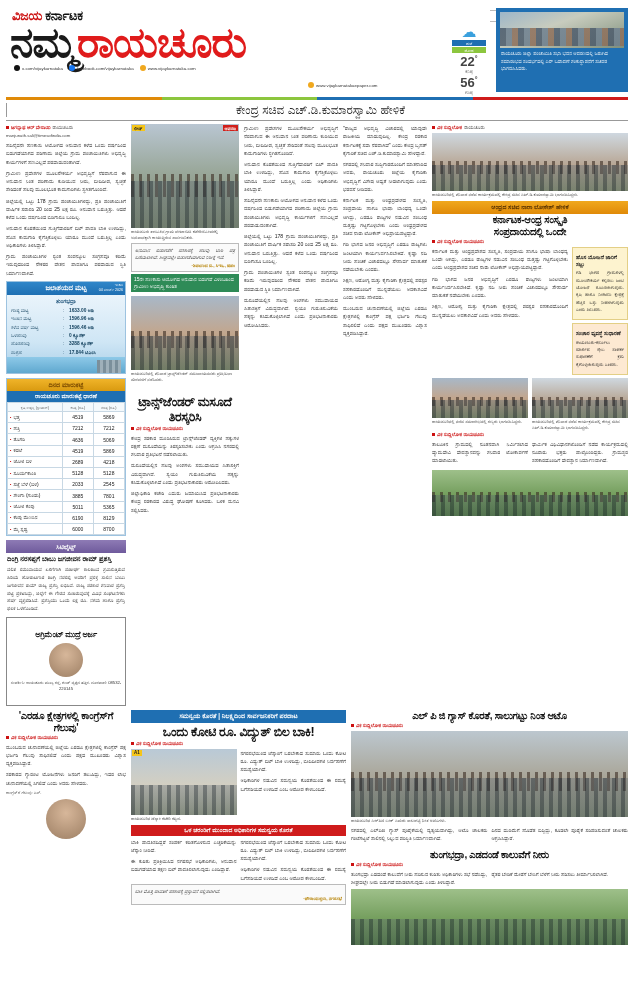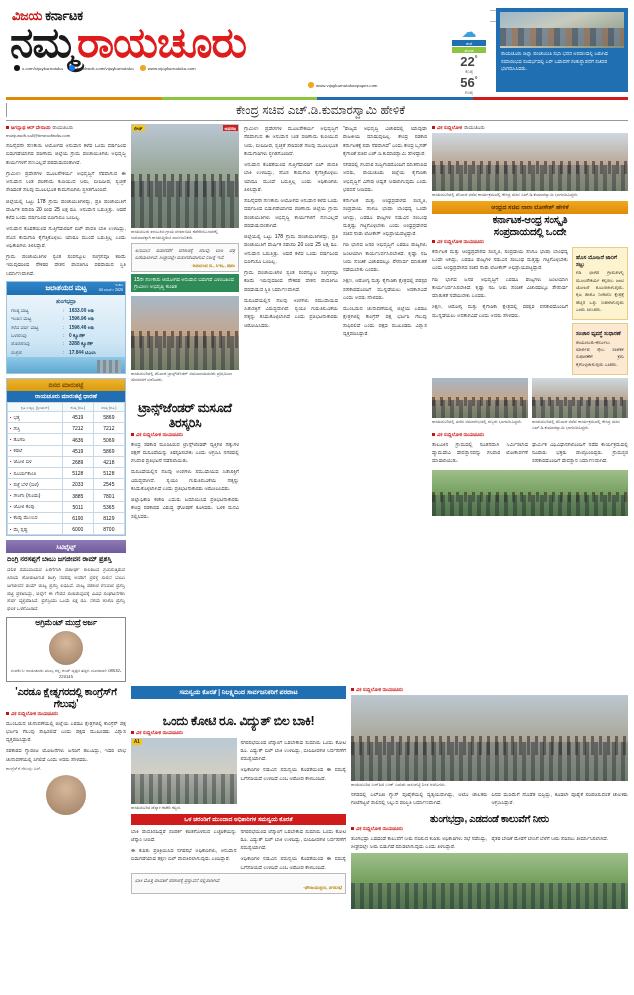--- a/index.html
+++ b/index.html
@@ -118,21 +118,21 @@
   table.mkt th span { color: #555; font-weight: normal; font-size: 3.6px; }
   table.mkt td { font-size: 5px; padding: 1.6px 2px; border: 0.5px solid #c8d8e4; color: #1a1a1a; }
   table.mkt td.nm { text-align: left; }
   table.mkt td.nm::before { content: "\25AA"; color: #cc1111; margin-right: 2px; font-size: 4px; }
   table.mkt td.num { text-align: center; }
 
   .news-hd { background: linear-gradient(180deg,#8e7bb5,#6f5a9c); color: #fff; font-size: 6.4px;
     font-weight: bold; text-align: center; padding: 2.5px; }
   .sb-title { font-size: 6.8px; font-weight: bold; color: #111; line-height: 1.3; padding: 2px 1px; }
   .sb-text { font-size: 4.9px; line-height: 1.6; color: #1a1a1a; text-align: justify; padding: 0 1px; }
-  .adbox { border: 0.8px solid #888; text-align: center; padding: 0 2px; }
+  .adbox { border: 0.8px solid #888; text-align: center; padding: 12px 2px; }
   .ad-title { font-size: 8px; font-weight: bold; color: #111; letter-spacing: -0.3px; }
   .ad-face { width: 34px; height: 34px; border-radius: 50%; margin: 3px auto;
     background: radial-gradient(circle at 50% 35%, #d7b79a, #9c7e63); }
   .ad-sm { font-size: 4.2px; color: #333; line-height: 1.5; }
 
   
   .banner-blue { background: #1f6fb2; color: #fff; font-size: 6.4px; font-weight: bold;
     text-align: center; padding: 2.5px 3px; }
   .banner-orange { background: linear-gradient(180deg,#f0a81e,#e08a08); color: #5a3400;
     font-size: 6.2px; font-weight: bold; text-align: center; padding: 2.5px 3px; }
@@ -382,21 +382,21 @@
         <div class="q-by">-ಶಿವಾನಂದ ಬಿ., ಸಿಇಒ, ಜಿಪಂ</div>
       </div>
 
       <div class="greenband">15ನೇ ಹಣಕಾಸು ಆಯೋಗದ ಅನುದಾನ ಬಿಡುಗಡೆ ವಿಳಂಬದಿಂದ ಗ್ರಾಮೀಣ ಅಭಿವೃದ್ಧಿ ಕುಂಠಿತ</div>
 
       <div class="photo ph-rally" style="height:74px;margin-top:4px">
         <div class="heads"></div>
           <div class="silhouette"></div>
       </div>
       <div class="ph-cap">ರಾಯಚೂರಿನಲ್ಲಿ ಶನಿವಾರ ಟ್ರಾನ್ಸ್‌ಜೆಂಡರ್‌ ಸಮುದಾಯದವರು ಪ್ರತಿಭಟನಾ ಮೆರವಣಿಗೆ ನಡೆಸಿದರು.</div>
-      <div class="head-med" style="margin-top:18px">ಟ್ರಾನ್ಸ್‌ಜೆಂಡರ್‌ ಮಸೂದೆ ತಿರಸ್ಕರಿಸಿ</div>
+      <div class="head-med" style="margin-top:12px">ಟ್ರಾನ್ಸ್‌ಜೆಂಡರ್‌ ಮಸೂದೆ ತಿರಸ್ಕರಿಸಿ</div>
       <div class="byline">
           <i class="bl-dot"></i>
           <span class="bl-red">ವಿಕ ಸುದ್ದಿಲೋಕ ರಾಯಚೂರು</span>
         </div>
       <div class="para">ಕೇಂದ್ರ ಸರಕಾರ ಮಂಡಿಸಿರುವ ಟ್ರಾನ್ಸ್‌ಜೆಂಡರ್‌ ವ್ಯಕ್ತಿಗಳ ಹಕ್ಕುಗಳ ರಕ್ಷಣೆ ಮಸೂದೆಯನ್ನು ತಿರಸ್ಕರಿಸಬೇಕು ಎಂದು ಆಗ್ರಹಿಸಿ ನಗರದಲ್ಲಿ ಶನಿವಾರ ಪ್ರತಿಭಟನೆ ನಡೆಸಲಾಯಿತು.</div>
       <div class="para">ಮಸೂದೆಯಲ್ಲಿನ ಹಲವು ಅಂಶಗಳು ಸಮುದಾಯದ ಹಿತಾಸಕ್ತಿಗೆ ವಿರುದ್ಧವಾಗಿವೆ. ಸ್ವಯಂ ಗುರುತಿಸುವಿಕೆಯ ಹಕ್ಕನ್ನು ಕಸಿದುಕೊಳ್ಳಲಾಗಿದೆ ಎಂದು ಪ್ರತಿಭಟನಾಕಾರರು ಆರೋಪಿಸಿದರು.</div>
       <div class="para">ಜಿಲ್ಲಾಧಿಕಾರಿ ಕಚೇರಿ ಎದುರು ಜಮಾಯಿಸಿದ ಪ್ರತಿಭಟನಾಕಾರರು ಕೇಂದ್ರ ಸರಕಾರದ ವಿರುದ್ಧ ಘೋಷಣೆ ಕೂಗಿದರು. ಬಳಿಕ ಮನವಿ ಸಲ್ಲಿಸಿದರು.</div>
     </div>
 
     <div class="col-b">
@@ -483,34 +483,34 @@
       <div class="photo ph-green" style="height:46px;margin-top:2px">
           <div class="heads"></div>
           <div class="silhouette"></div>
         </div>
     </div>
   </div>
 
   <div style="display:flex;gap:5px;margin-top:4px">
 
     <div style="width:120px">
-      <div class="head-sm">'ಎರಡೂ ಕ್ಷೇತ್ನಗರದಲ್ಲಿ ಕಾಂಗ್ರೆಸ್‌ಗೆ ಗೆಲುವು'</div>
+      <div class="head-sm">'ಎರಡೂ ಕ್ಷೇತ್ರಗಳಲ್ಲಿ ಕಾಂಗ್ರೆಸ್‌ಗೆ ಗೆಲುವು'</div>
       <div class="byline">
           <i class="bl-dot"></i>
           <span class="bl-red">ವಿಕ ಸುದ್ದಿಲೋಕ ರಾಯಚೂರು</span>
         </div>
       <div class="para">ಮುಂಬರುವ ಚುನಾವಣೆಯಲ್ಲಿ ಜಿಲ್ಲೆಯ ಎರಡೂ ಕ್ಷೇತ್ರಗಳಲ್ಲಿ ಕಾಂಗ್ರೆಸ್‌ ಪಕ್ಷ ಭರ್ಜರಿ ಗೆಲುವು ಸಾಧಿಸಲಿದೆ ಎಂದು ಪಕ್ಷದ ಮುಖಂಡರು ವಿಶ್ವಾಸ ವ್ಯಕ್ತಪಡಿಸಿದ್ದಾರೆ.</div>
       <div class="para">ಸರಕಾರದ ಗ್ಯಾರಂಟಿ ಯೋಜನೆಗಳು ಜನರಿಗೆ ತಲುಪಿದ್ದು, ಇದರ ಲಾಭ ಚುನಾವಣೆಯಲ್ಲಿ ಸಿಗಲಿದೆ ಎಂದು ಅವರು ಹೇಳಿದರು.</div>
       <div class="small-cap">ಕಾಂಗ್ರೆಸ್‌ಗೆ ಗೆಲುವು: ಎನ್‌.</div>
       <div class="ad-face" style="width:40px;height:40px"></div>
     </div>
 
     <div style="width:215px">
       <div class="banner-blue">ಸಮನ್ವಯ ಕೊರತೆ | ನಿಲಕ್ಷ್ಯದಿಂದ ಸಾರ್ವಜನಿಕರಿಗೆ ಪರದಾಟ</div>
-      <div class="head-med" style="margin-top:15px">ಒಂದು ಕೋಟಿ ರೂ. ವಿದ್ಯುತ್‌ ಬಿಲ ಬಾಕಿ!</div>
+      <div class="head-med" style="margin-top:2px">ಒಂದು ಕೋಟಿ ರೂ. ವಿದ್ಯುತ್‌ ಬಿಲ ಬಾಕಿ!</div>
       <div class="byline">
           <i class="bl-dot"></i>
           <span class="bl-red">ವಿಕ ಸುದ್ದಿಲೋಕ ರಾಯಚೂರು</span>
         </div>
       <div style="display:flex;gap:4px">
         <div style="flex:1">
           <div class="photo ph-build" style="height:66px">
             <div class="tagYellow">A1</div>
             <div class="silhouette"></div>
           </div>
@@ -528,20 +528,21 @@
         <div class="para">ನಗರಸಭೆಯಿಂದ ಜೆಸ್ಕಾಂಗೆ ಬರಬೇಕಾದ ಸುಮಾರು ಒಂದು ಕೋಟಿ ರೂ. ವಿದ್ಯುತ್‌ ಬಿಲ್‌ ಬಾಕಿ ಉಳಿದಿದ್ದು, ಬೀದಿದೀಪಗಳ ನಿರ್ವಹಣೆಗೆ ಸಮಸ್ಯೆಯಾಗಿದೆ.</div>
         <div class="para">ಅಧಿಕಾರಿಗಳ ನಡುವಿನ ಸಮನ್ವಯ ಕೊರತೆಯಿಂದ ಈ ಸಮಸ್ಯೆ ಬಗೆಹರಿಯದೆ ಉಳಿದಿದೆ ಎಂಬ ಆರೋಪ ಕೇಳಿಬಂದಿದೆ.</div>
       </div>
       <div class="quotebox">
         <div class="q-txt">ಬಾಕಿ ಮೊತ್ತ ಪಾವತಿಗೆ ಸರಕಾರಕ್ಕೆ ಪ್ರಸ್ತಾವನೆ ಸಲ್ಲಿಸಲಾಗಿದೆ.</div>
         <div class="q-by">-ಪೌರಾಯುಕ್ತರು, ನಗರಸಭೆ</div>
       </div>
     </div>
 
     <div style="flex:1">
+      <div class="head-sm">ಎಲ್‌ ಪಿ ಜಿ ಗ್ಯಾಸ್‌ ಕೊರತೆ, ಸಾಲುಗಟ್ಟು ನಿಂತ ಆಟೊ</div>
       <div class="byline">
           <i class="bl-dot"></i>
           <span class="bl-red">ವಿಕ ಸುದ್ದಿಲೋಕ ರಾಯಚೂರು</span>
         </div>
       <div class="photo ph-auto" style="height:86px">
           <div class="heads"></div>
           <div class="silhouette"></div>
         </div>
       <div class="ph-cap">ರಾಯಚೂರಿನ ಎಲ್‌ಪಿಜಿ ಬಂಕ್‌ ಎದುರು ಸಾಲುಗಟ್ಟಿ ನಿಂತ ಆಟೊಗಳು.</div>
       <div class="two-col" style="margin-top:2px">

